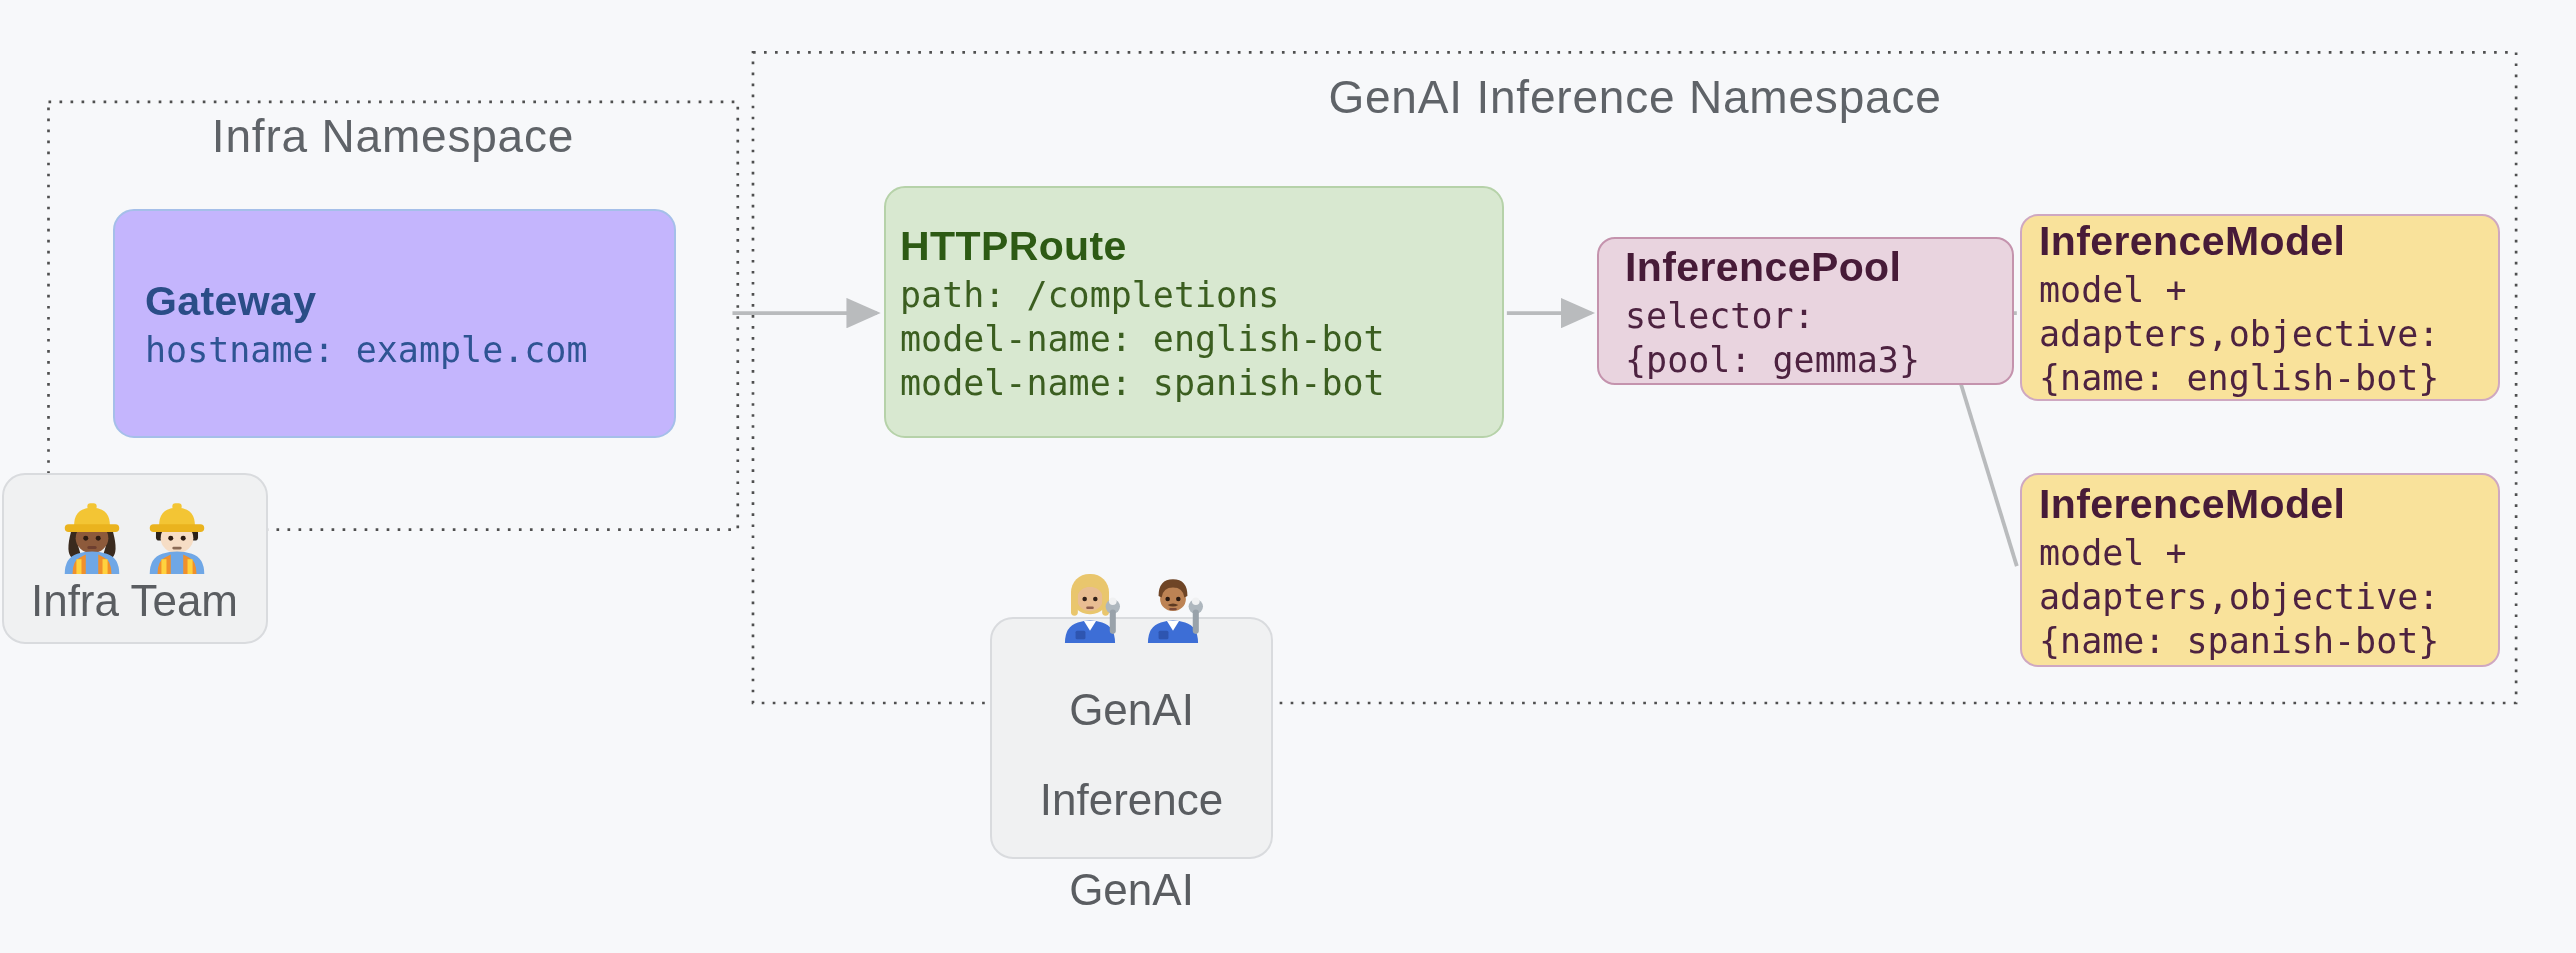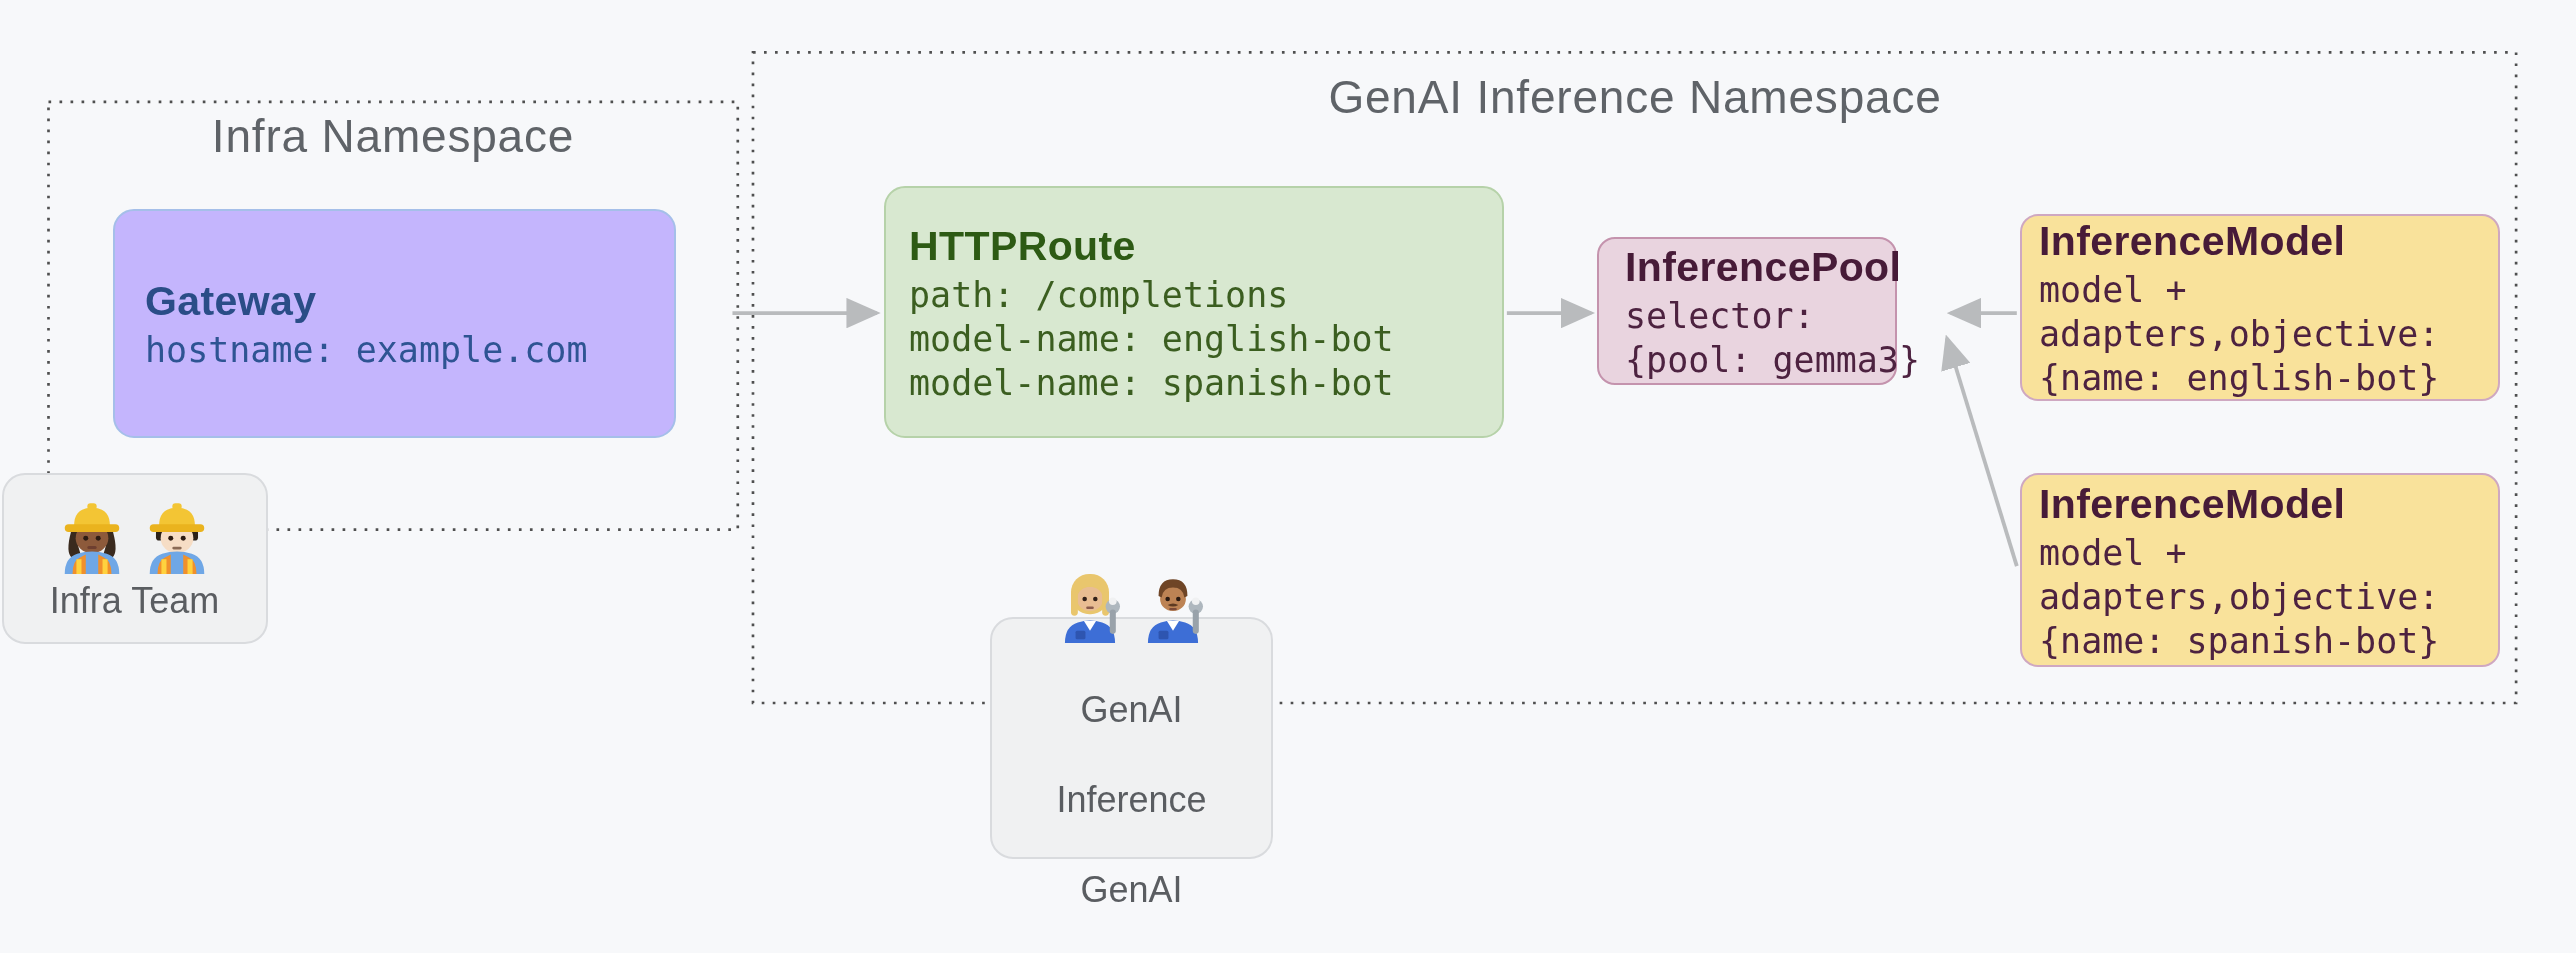--- a/index.html
+++ b/index.html
@@ -47,27 +47,27 @@
 
   #gateway-node {
     left: 113px; top: 209px; width: 563px; height: 229px;
     background: #c4b5fd; border: 2.3px solid #a5bfe9; padding-left: 30px;
   }
   #gateway-node .node-title { color: #2a4d87; }
   #gateway-node .node-line  { color: #2e5493; }
 
   #httproute-node {
     left: 884px; top: 186px; width: 620px; height: 252px;
-    background: #d8e8d0; border: 2.3px solid #b6d2a9; padding-left: 23px;
+    background: #d8e8d0; border: 2.3px solid #b6d2a9; padding-left: 14px;
   }
   #httproute-node .node-title { color: #2d5a14; }
   #httproute-node .node-line  { color: #3b5e20; }
 
   #inference-pool-node {
-    left: 1597px; top: 237px; width: 300px; height: 148px;
+    left: 1597px; top: 237px; width: 417px; height: 148px;
     background: #e9d4df; border: 2.3px solid #c493ad; padding-left: 26px;
     border-radius: 18px;
   }
   #inference-pool-node .node-title { color: #471b38; }
   #inference-pool-node .node-line  { color: #4d2240; }
 
   .inference-model-node {
     background: #f9e29b; border: 2.3px solid #cfa8c1; padding-left: 17px;
     border-radius: 18px;
   }
@@ -84,21 +84,21 @@
     border-radius: 23px;
     display: flex;
     flex-direction: column;
     align-items: center;
     justify-content: center;
   }
   #infra-team-card { left: 1.5px;    top: 473px; width: 266px; height: 171px; }
   #genai-team-card { left: 990px; top: 617px; width: 283px; height: 242px; gap: 40px; }
   .emoji-row { display: flex; gap: 7.6px; }
   .team-label {
-    font-size: 36px;
+    font-size: 44px;
     line-height: 47px;
     color: #5a5d61;
     text-align: center;
     margin-top: 3px;
   }
 </style>
 </head>
 <body>
 
 <div class="canvas">

